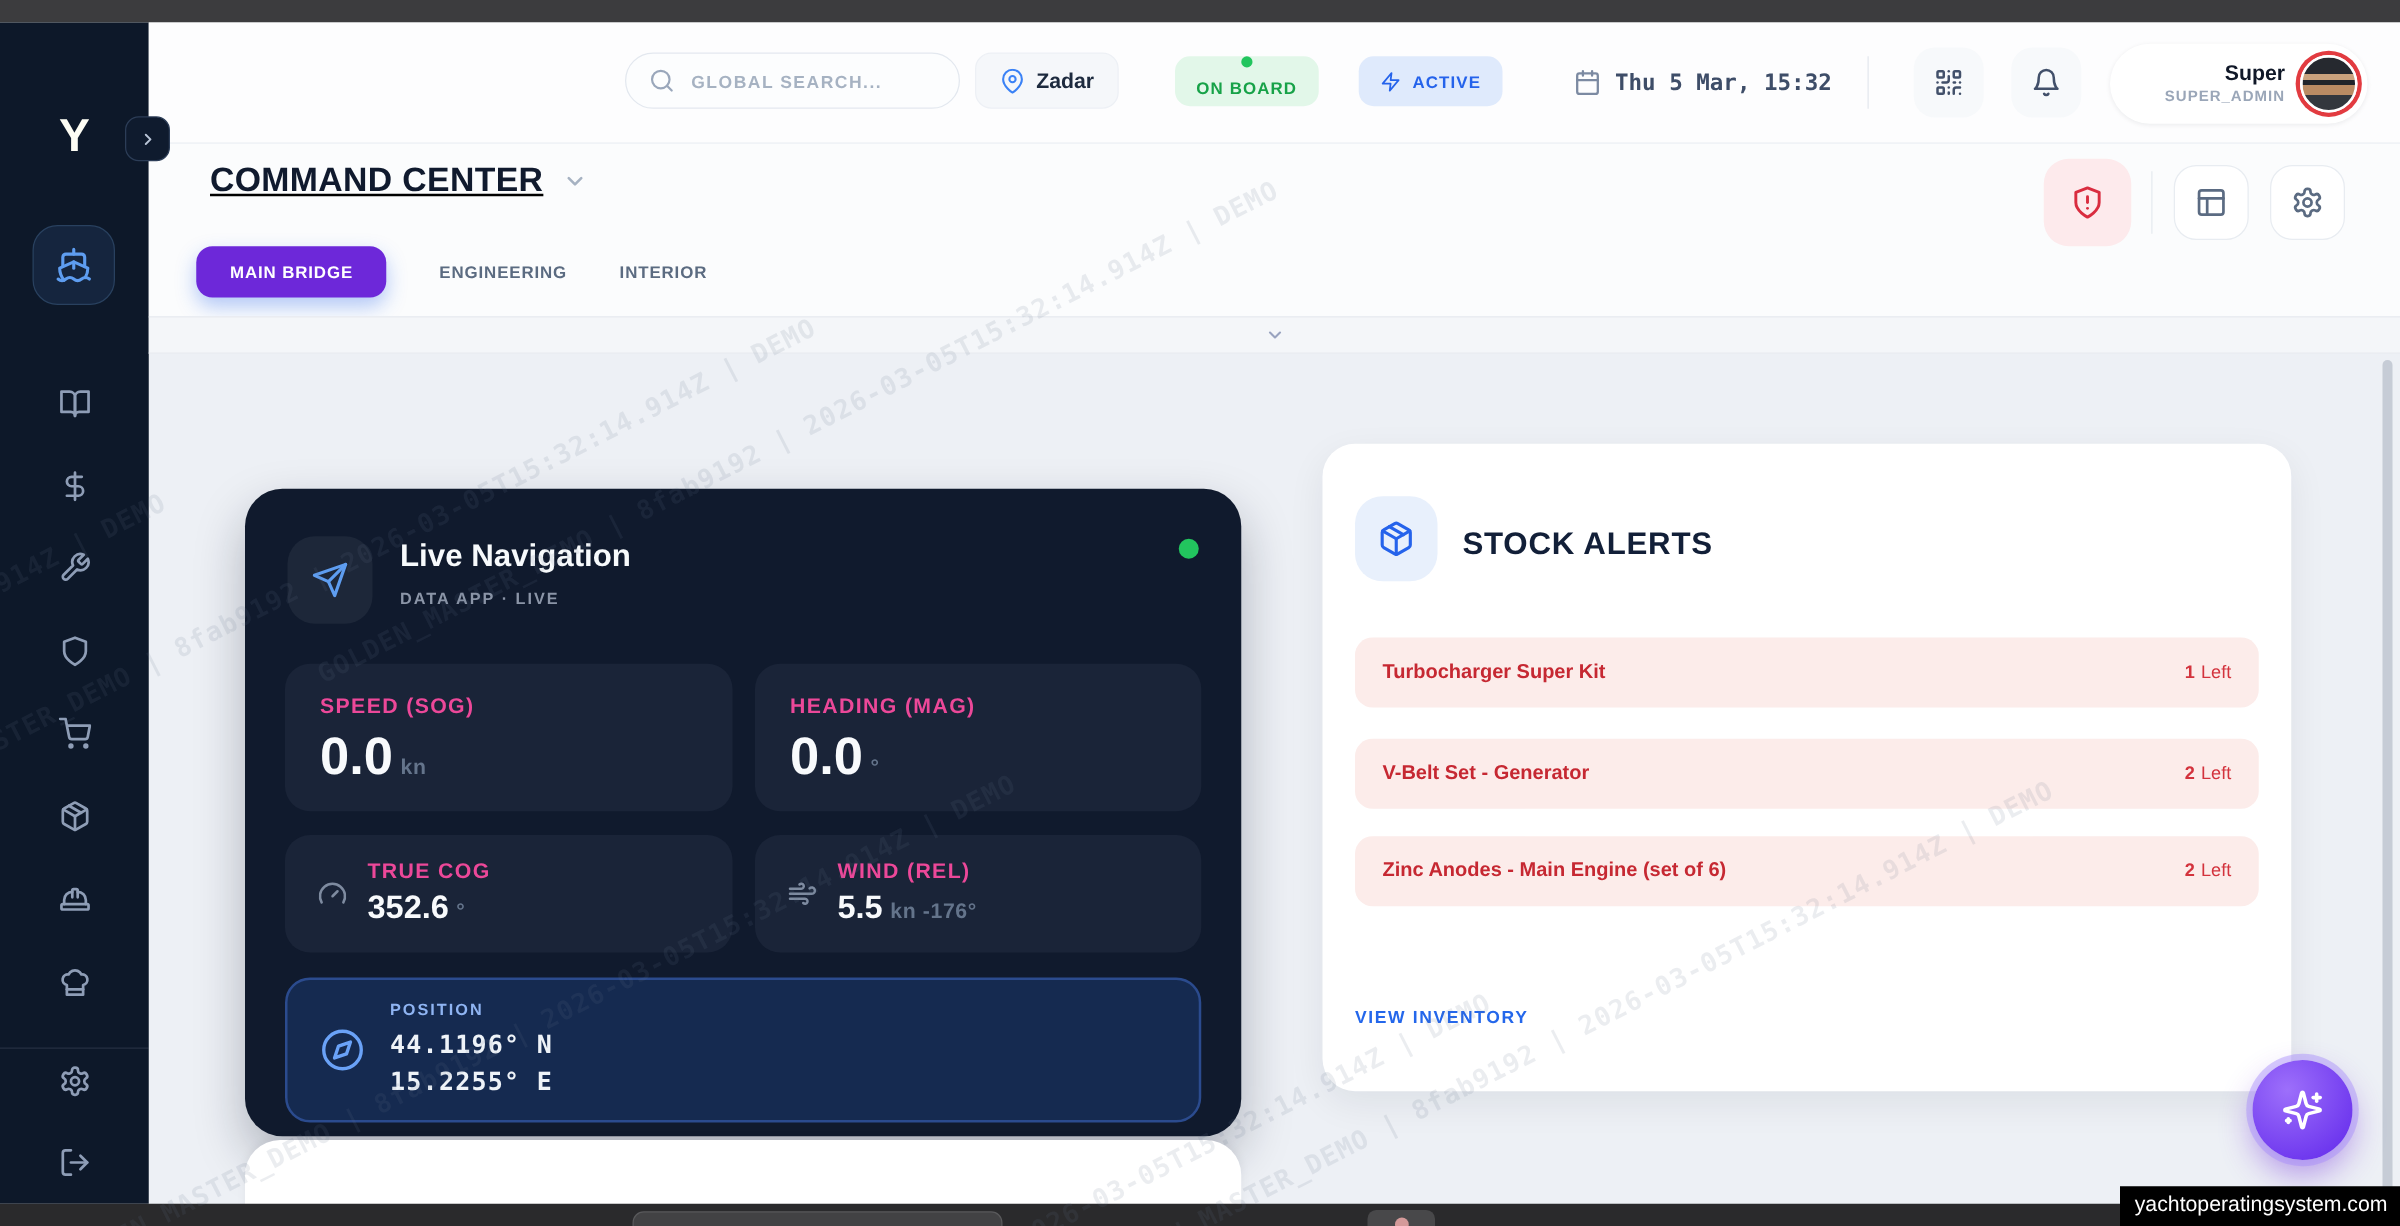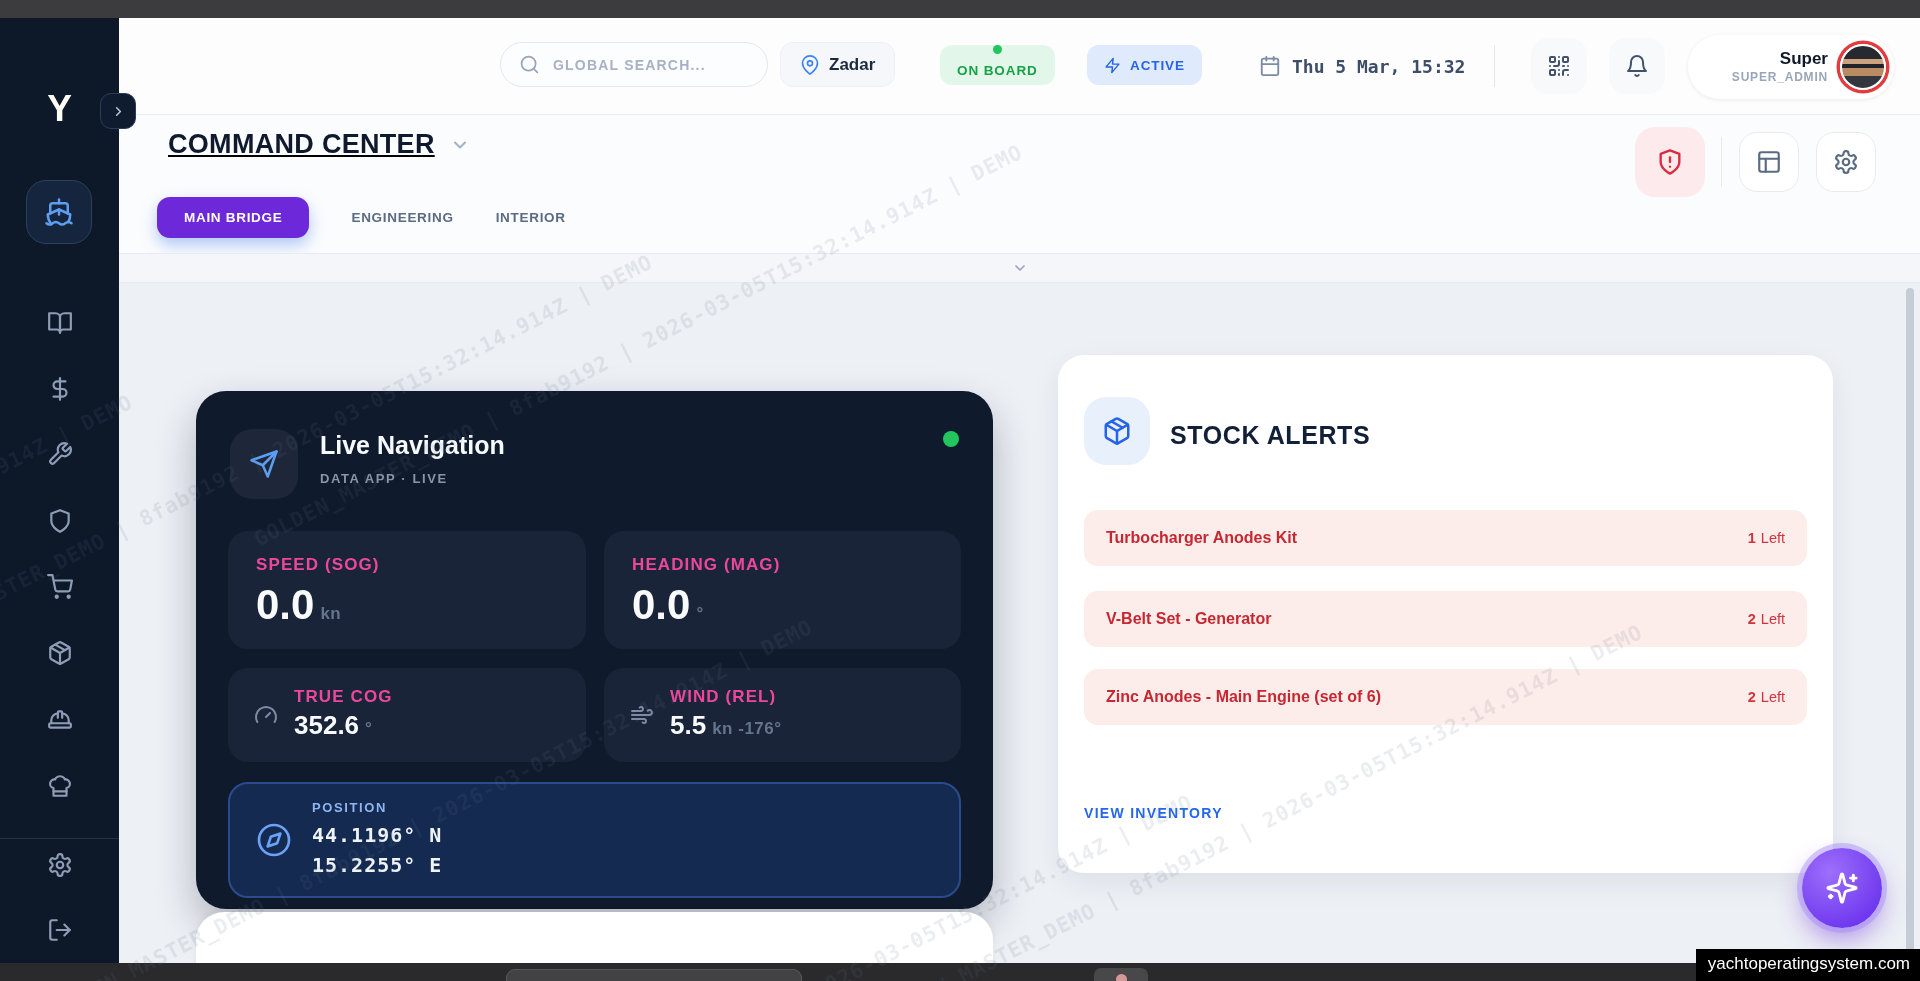--- a/index.html
+++ b/index.html
@@ -387,21 +387,21 @@
         <svg width="30" height="30" viewBox="0 0 24 24" fill="none" stroke="currentColor" stroke-width="2" stroke-linecap="round" stroke-linejoin="round">
           <path d="M16.5 9.4 7.55 4.24"></path>
           <path d="M21 16V8a2 2 0 0 0-1-1.73l-7-4a2 2 0 0 0-2 0l-7 4A2 2 0 0 0 3 8v8a2 2 0 0 0 1 1.73l7 4a2 2 0 0 0 2 0l7-4A2 2 0 0 0 21 16z"></path>
           <polyline points="3.27 6.96 12 12.01 20.73 6.96"></polyline>
           <line x1="12" y1="22.08" x2="12" y2="12"></line>
         </svg>
       </div>
     <div class="sc-title">STOCK ALERTS</div>
 
     <div class="alert-row r1">
-      <span class="alert-name">Turbocharger Anodes Kit</span>
+      <span class="alert-name">Turbocharger Super Kit</span>
       <span class="alert-qty">
           <b>1</b>
           <span>Left</span>
         </span>
     </div>
     <div class="alert-row r2">
       <span class="alert-name">V-Belt Set - Generator</span>
       <span class="alert-qty">
           <b>2</b>
           <span>Left</span>

